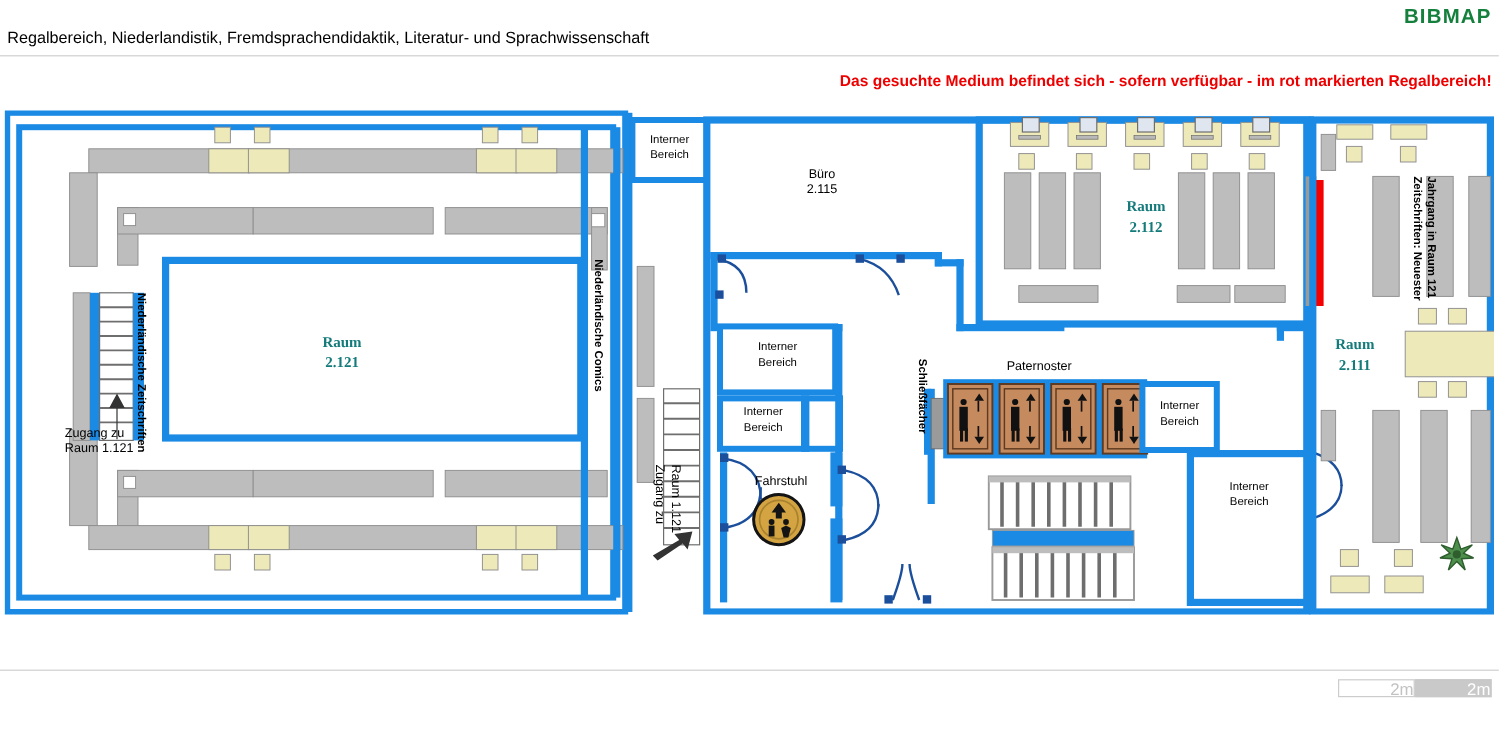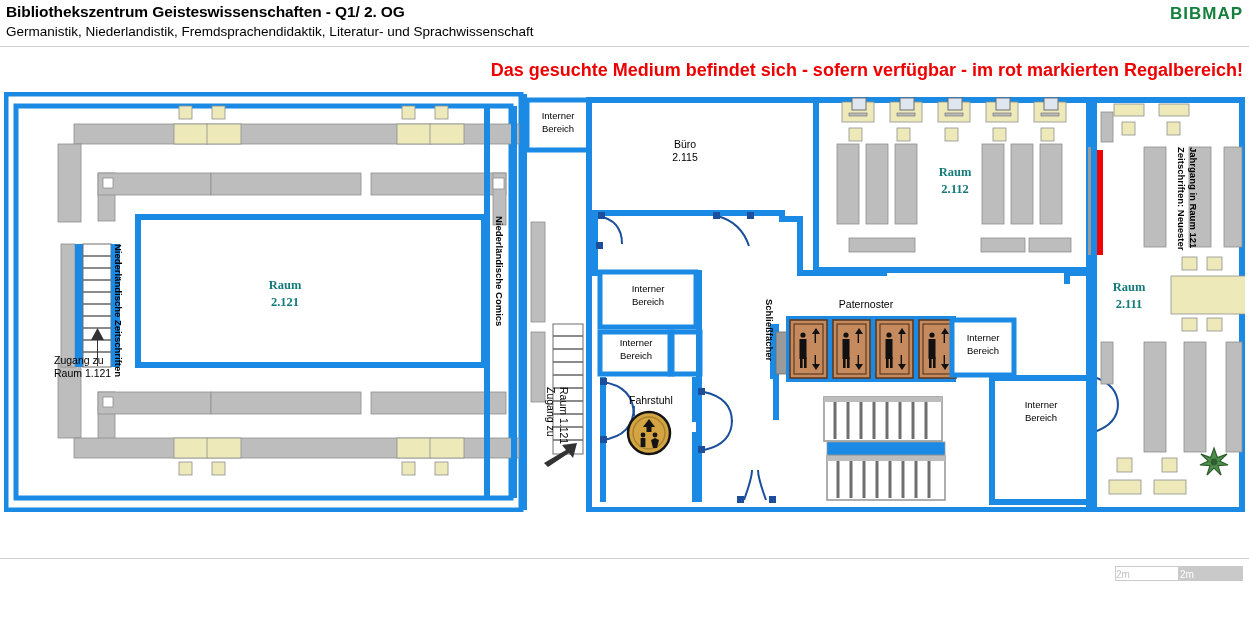--- a/index.html
+++ b/index.html
@@ -13,51 +13,50 @@
 
   
   .header{position:absolute;left:0;top:0;width:1249px;height:46px;}
   .title{position:absolute;left:6px;top:3px;font-size:15.5px;font-weight:bold;letter-spacing:-0.1px;white-space:nowrap;}
   .subtitle{position:absolute;left:6px;top:24px;font-size:13.5px;font-weight:normal;white-space:nowrap;}
   .logo{position:absolute;right:6px;top:4px;font-size:17px;font-weight:bold;color:#15803d;letter-spacing:1px;}
   .hdr-rule{position:absolute;left:0;top:46px;width:1249px;height:1px;background:#cfcfcf;}
 
   
   .alert{position:absolute;left:0;top:60px;width:1243px;text-align:right;
-    font-size:18px;font-weight:bold;color:#ef0000;white-space:nowrap;}
+    font-size:13px;font-weight:bold;color:#ef0000;white-space:nowrap;}
 
   
   .plan{position:absolute;left:4px;top:92px;width:1241px;height:420px;}
   .plan svg{display:block;}
 
   
   .lbl{font-family:"Liberation Sans", sans-serif;font-size:10.5px;fill:#000;}
   .lbl-room{font-family:"Liberation Serif", serif;font-size:12.5px;font-weight:bold;fill:#147a7a;}
   .lbl-small{font-family:"Liberation Sans", sans-serif;font-size:9.5px;fill:#000;}
   .lbl-vert{font-family:"Liberation Sans", sans-serif;font-size:9.5px;font-weight:bold;fill:#000;}
   .lbl-pat{font-family:"Liberation Sans", sans-serif;font-size:10.5px;fill:#000;}
 
   
   .ftr-rule{position:absolute;left:0;top:558px;width:1249px;height:1px;background:#cfcfcf;}
   .footer{position:absolute;left:6px;top:564px;font-size:11.5px;line-height:14.5px;}
   .footer .ft-h{font-weight:bold;}
 
   .scalebar{position:absolute;right:6px;top:566px;display:flex;height:15px;}
-  .scale-seg{width:64px;height:15px;box-sizing:border-box;font-size:10px;line-height:15px;text-align:left;}
+  .scale-seg{width:64px;height:15px;box-sizing:border-box;font-size:14px;line-height:15px;text-align:right;}
   .scale-a{background:#ffffff;border:1px solid #cccccc;color:#c2c2c2;}
   .scale-b{background:#c9c9c9;color:#ffffff;border:1px solid #c9c9c9;}
 </style>
 </head>
 <body>
 
 <div class="page">
 
   <div class="header">
-    <div class="title">Bibliothekszentrum Geisteswissenschaften - Q1/ 2. OG</div>
-    <div class="subtitle">Germanistik, Niederlandistik, Fremdsprachendidaktik, Literatur- und Sprachwissenschaft</div>
+    <div class="subtitle">Regalbereich, Niederlandistik, Fremdsprachendidaktik, Literatur- und Sprachwissenschaft</div>
     <div class="logo">BIBMAP</div>
   </div>
   <div class="hdr-rule"></div>
 
   <div class="alert">Das gesuchte Medium befindet sich - sofern verfügbar -  im rot markierten Regalbereich!</div>
 
   <div class="plan">
   <svg width="1241" height="420" viewBox="0 0 1241 420" xmlns="http://www.w3.org/2000/svg">
 
     <g>

